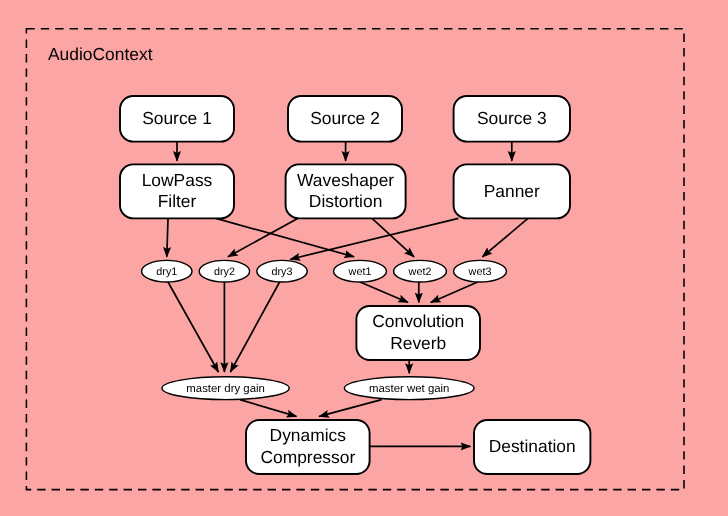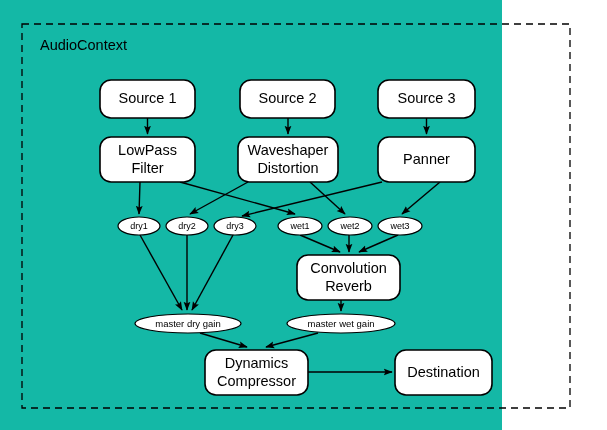--- a/index.html
+++ b/index.html
@@ -8,23 +8,23 @@
     background: #ffffff;
   }
   body {
     width: 607px;
     height: 430px;
     font-family: "Liberation Sans", sans-serif;
     overflow: hidden;
   }
   #diagram-root {
     position: relative;
-    width: 502px;
+    width: 607px;
     height: 430px;
-    background: #14b8a6;
+    background: #fca5a5;
   }
   svg#graph {
     display: block;
     width: 607px;
     height: 430px;
   }
   .node-shape {
     fill: #ffffff;
     stroke: #000000;
     stroke-width: 1.6;

